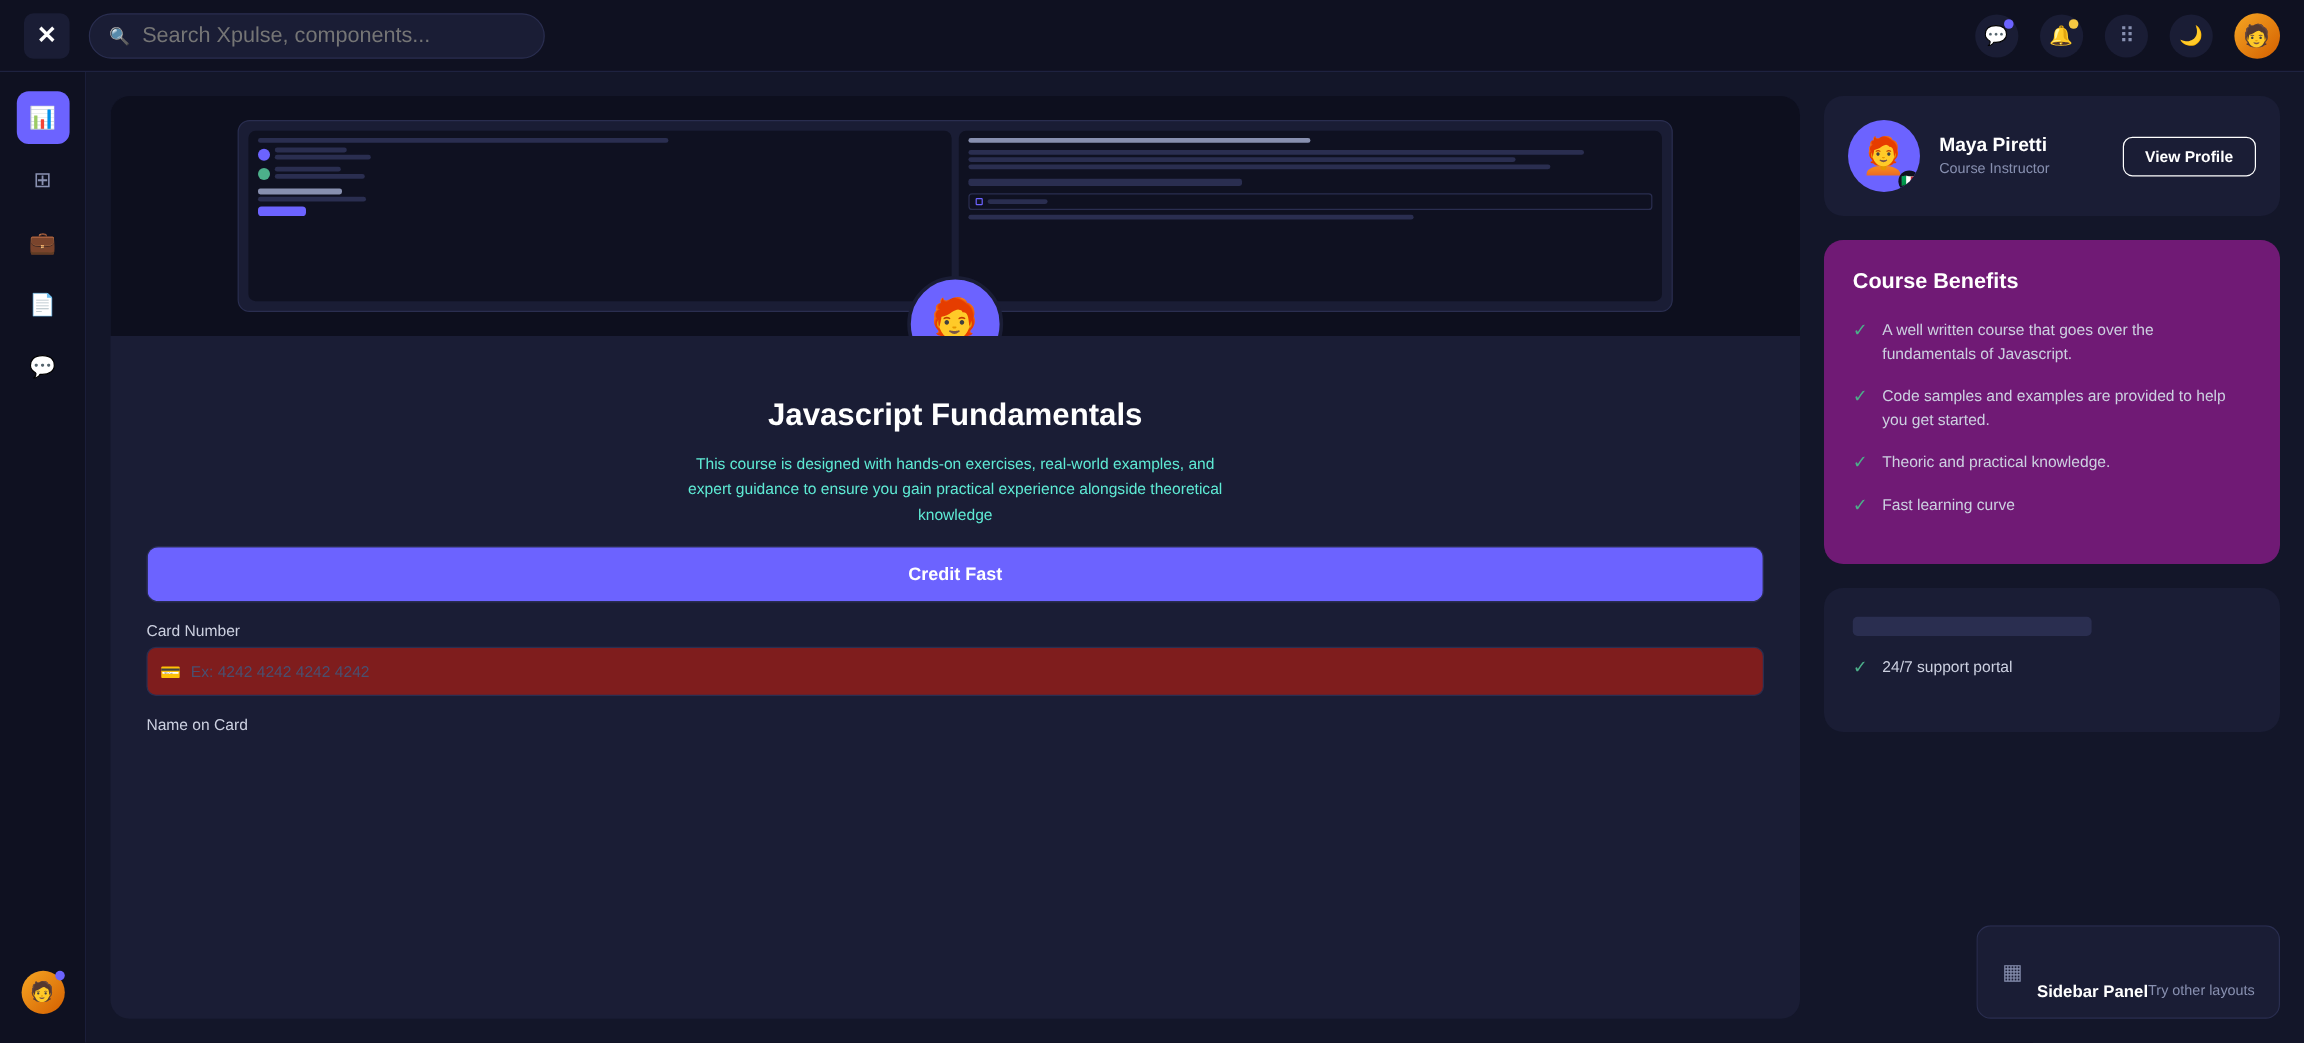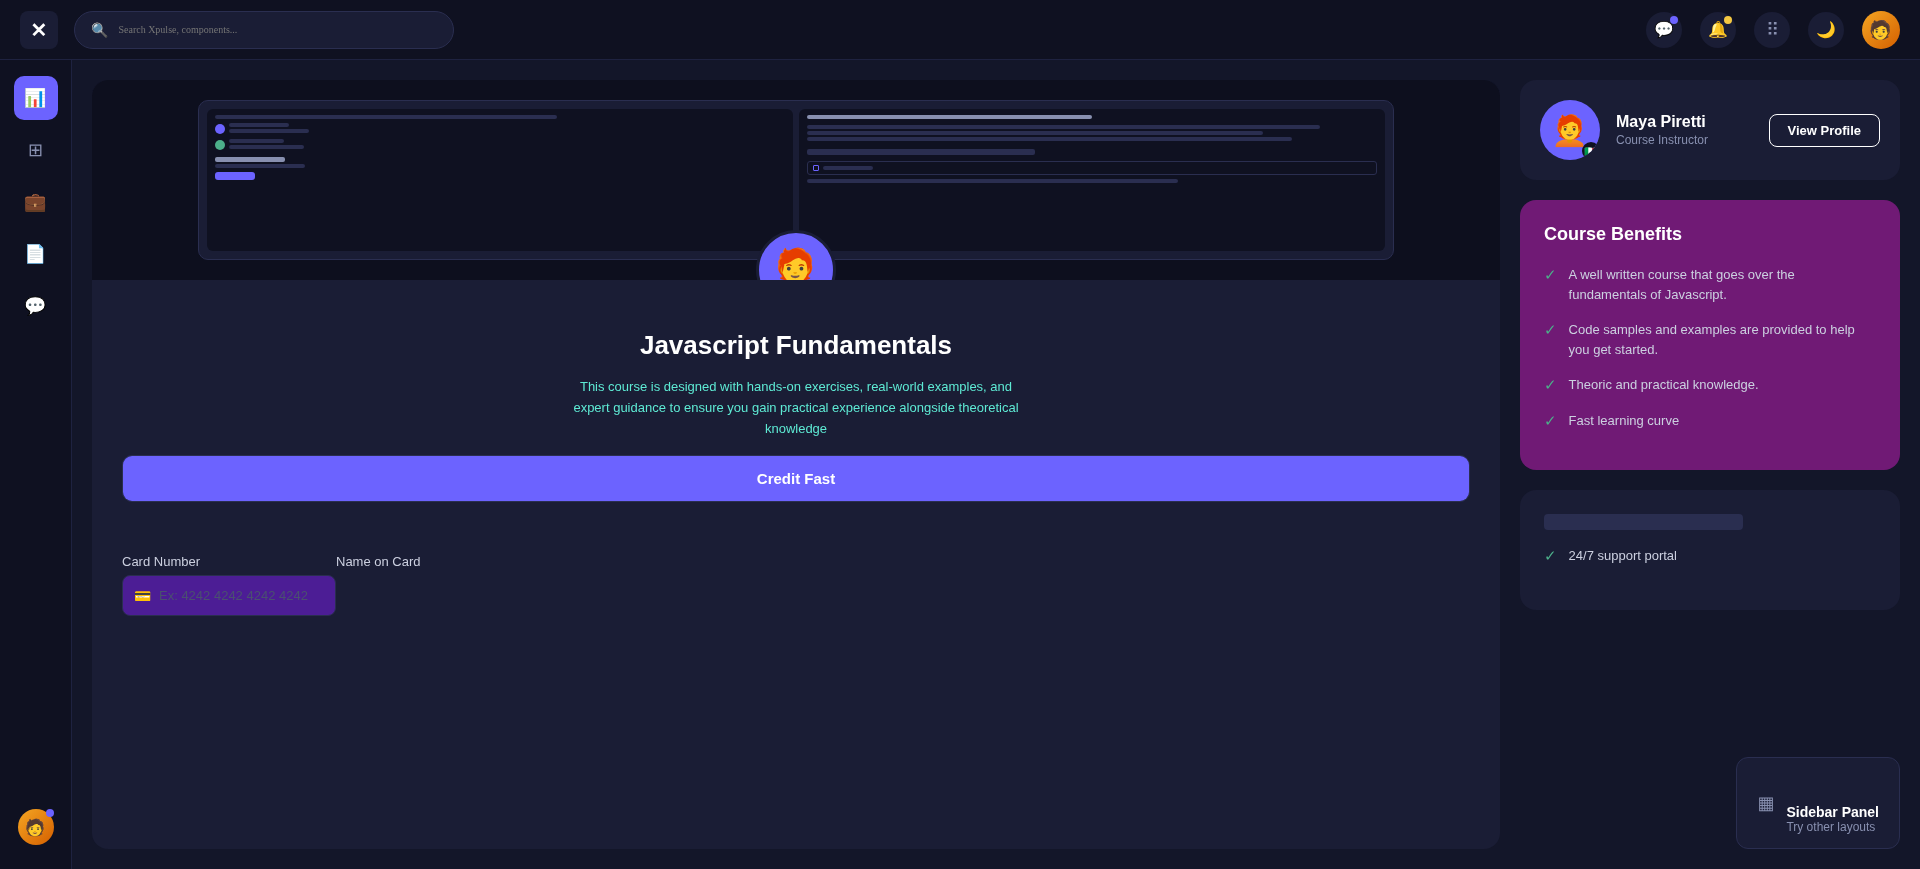--- a/index.html
+++ b/index.html
@@ -46,23 +46,22 @@
       align-items: center;
       padding: 0 16px;
       gap: 10px;
       height: 38px;
     }
     .topnav-search input {
       background: transparent;
       border: none;
       outline: none;
       color: #8890b0;
-      font-size: 10px;
+      font-size: 18px;
       width: 100%;
-      font-family: Liberation Serif, serif;
     }
     .topnav-spacer { flex: 1; }
     .topnav-icons {
       display: flex;
       align-items: center;
       gap: 18px;
     }
     .topnav-icon-btn {
       position: relative;
       width: 36px;
@@ -272,22 +271,22 @@
     }
     .payment-tab:not(.active) {
       background: #0f1121;
       color: #fff;
     }
 
     
     .form-section {
       width: 100%;
       display: flex;
-      flex-direction: row;
-      margin-top: 36px;
+      flex-direction: column;
+      gap: 16px;
     }
     .form-group {
       display: flex;
       flex-direction: column;
       gap: 6px;
     }
     .form-row {
       display: grid;
       grid-template-columns: 1fr 1fr;
       gap: 16px;
@@ -302,21 +301,21 @@
       align-items: center;
     }
     .form-input-icon {
       position: absolute;
       left: 12px;
       color: #8890b0;
       font-size: 14px;
     }
     .form-input {
       width: 100%;
-      background: #4c1d95;
+      background: #7f1d1d;
       border: 1px solid #2a2e50;
       border-radius: 8px;
       color: #8890b0;
       font-size: 13px;
       padding: 12px 0 12px 36px;
       outline: none;
     }
     .form-input::placeholder { color: #4a5070; }
 
     
@@ -455,21 +454,21 @@
       align-items: center;
       gap: 12px;
       cursor: pointer;
     }
     .sidebar-panel-icon {
       color: #8890b0;
       font-size: 18px;
     }
     .sidebar-panel-text {
       display: flex;
-      flex-direction: column;
+      flex-direction: row;
       margin-top: 32px;
     }
     .sidebar-panel-title {
       font-size: 14px;
       font-weight: 600;
       color: #fff;
     }
     .sidebar-panel-sub {
       font-size: 12px;
       color: #8890b0;

